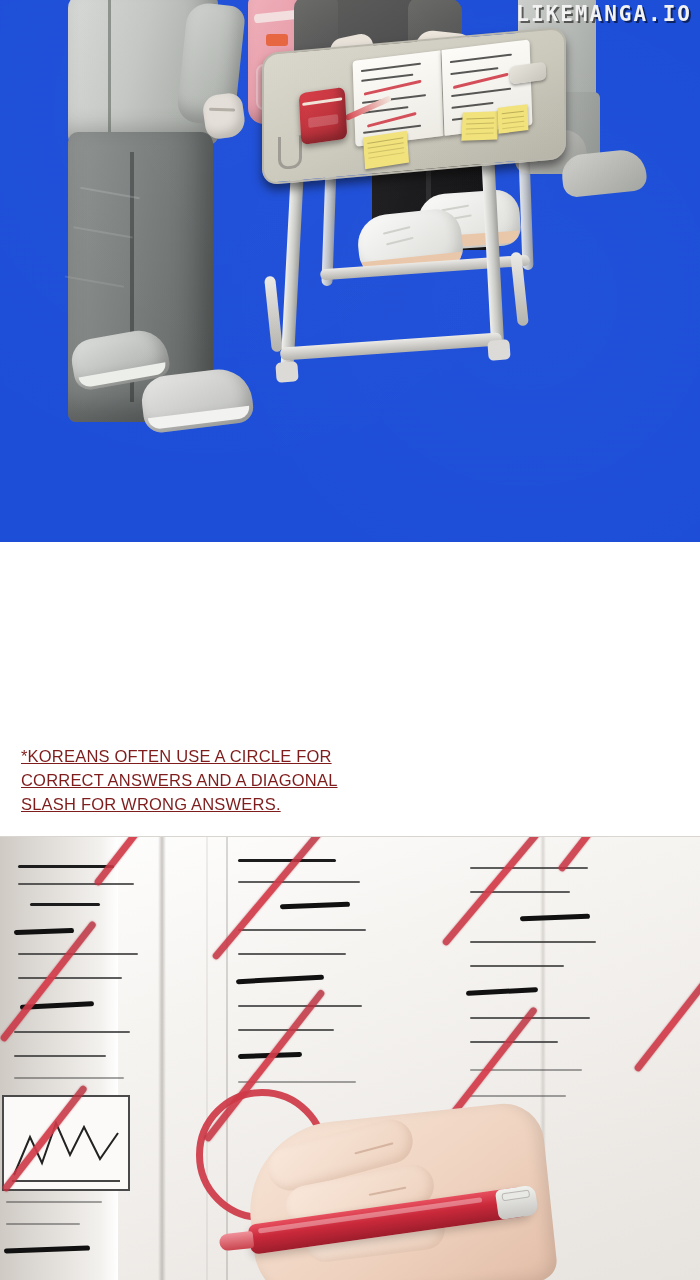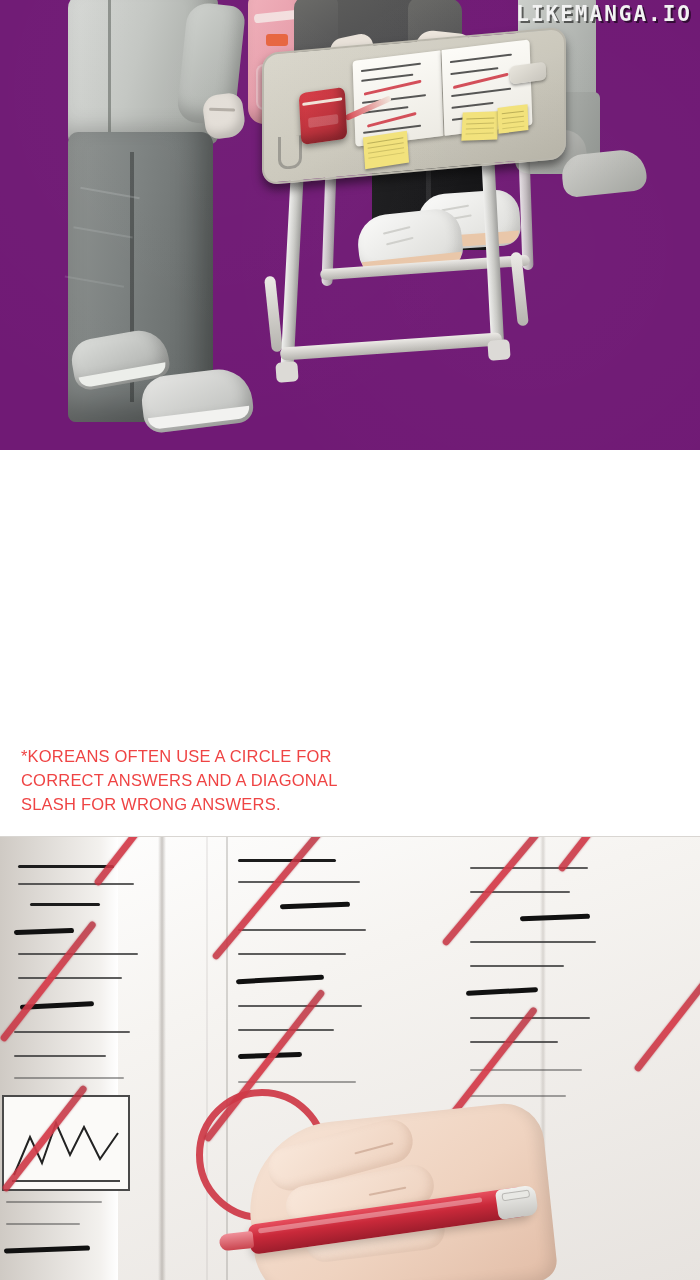--- a/index.html
+++ b/index.html
@@ -20,22 +20,22 @@
     height: 1280px;
     background: #ffffff;
   }
 
   
   .panel-dark {
     position: absolute;
     top: 0;
     left: 0;
     width: 700px;
-    height: 450px;
-    background: #701a75;
+    height: 542px;
+    background: #1d4ed8;
     overflow: hidden;
     text-align: center;
   }
   .panel-dark::after{
     content:"";
     position:absolute;
     inset:0;
     background:
       radial-gradient(circle at 30% 20%, rgba(255,255,255,0.022), rgba(0,0,0,0) 60%),
       radial-gradient(circle at 75% 55%, rgba(255,255,255,0.018), rgba(0,0,0,0) 55%);
@@ -463,22 +463,23 @@
     background: #ffffff;
   }
   .footnote {
     position: absolute;
     left: 21px;
     top: 122px;
     width: 420px;
     font-size: 16.5px;
     line-height: 24px;
     letter-spacing: 0.2px;
-    color: #ef4444;
+    color: #7f1d1d;
     white-space: pre-line;
+    text-decoration: underline;
   }
 
   
   .panel-book {
     position: absolute;
     left: 0;
     top: 836px;
     width: 700px;
     height: 444px;
     overflow: hidden;

